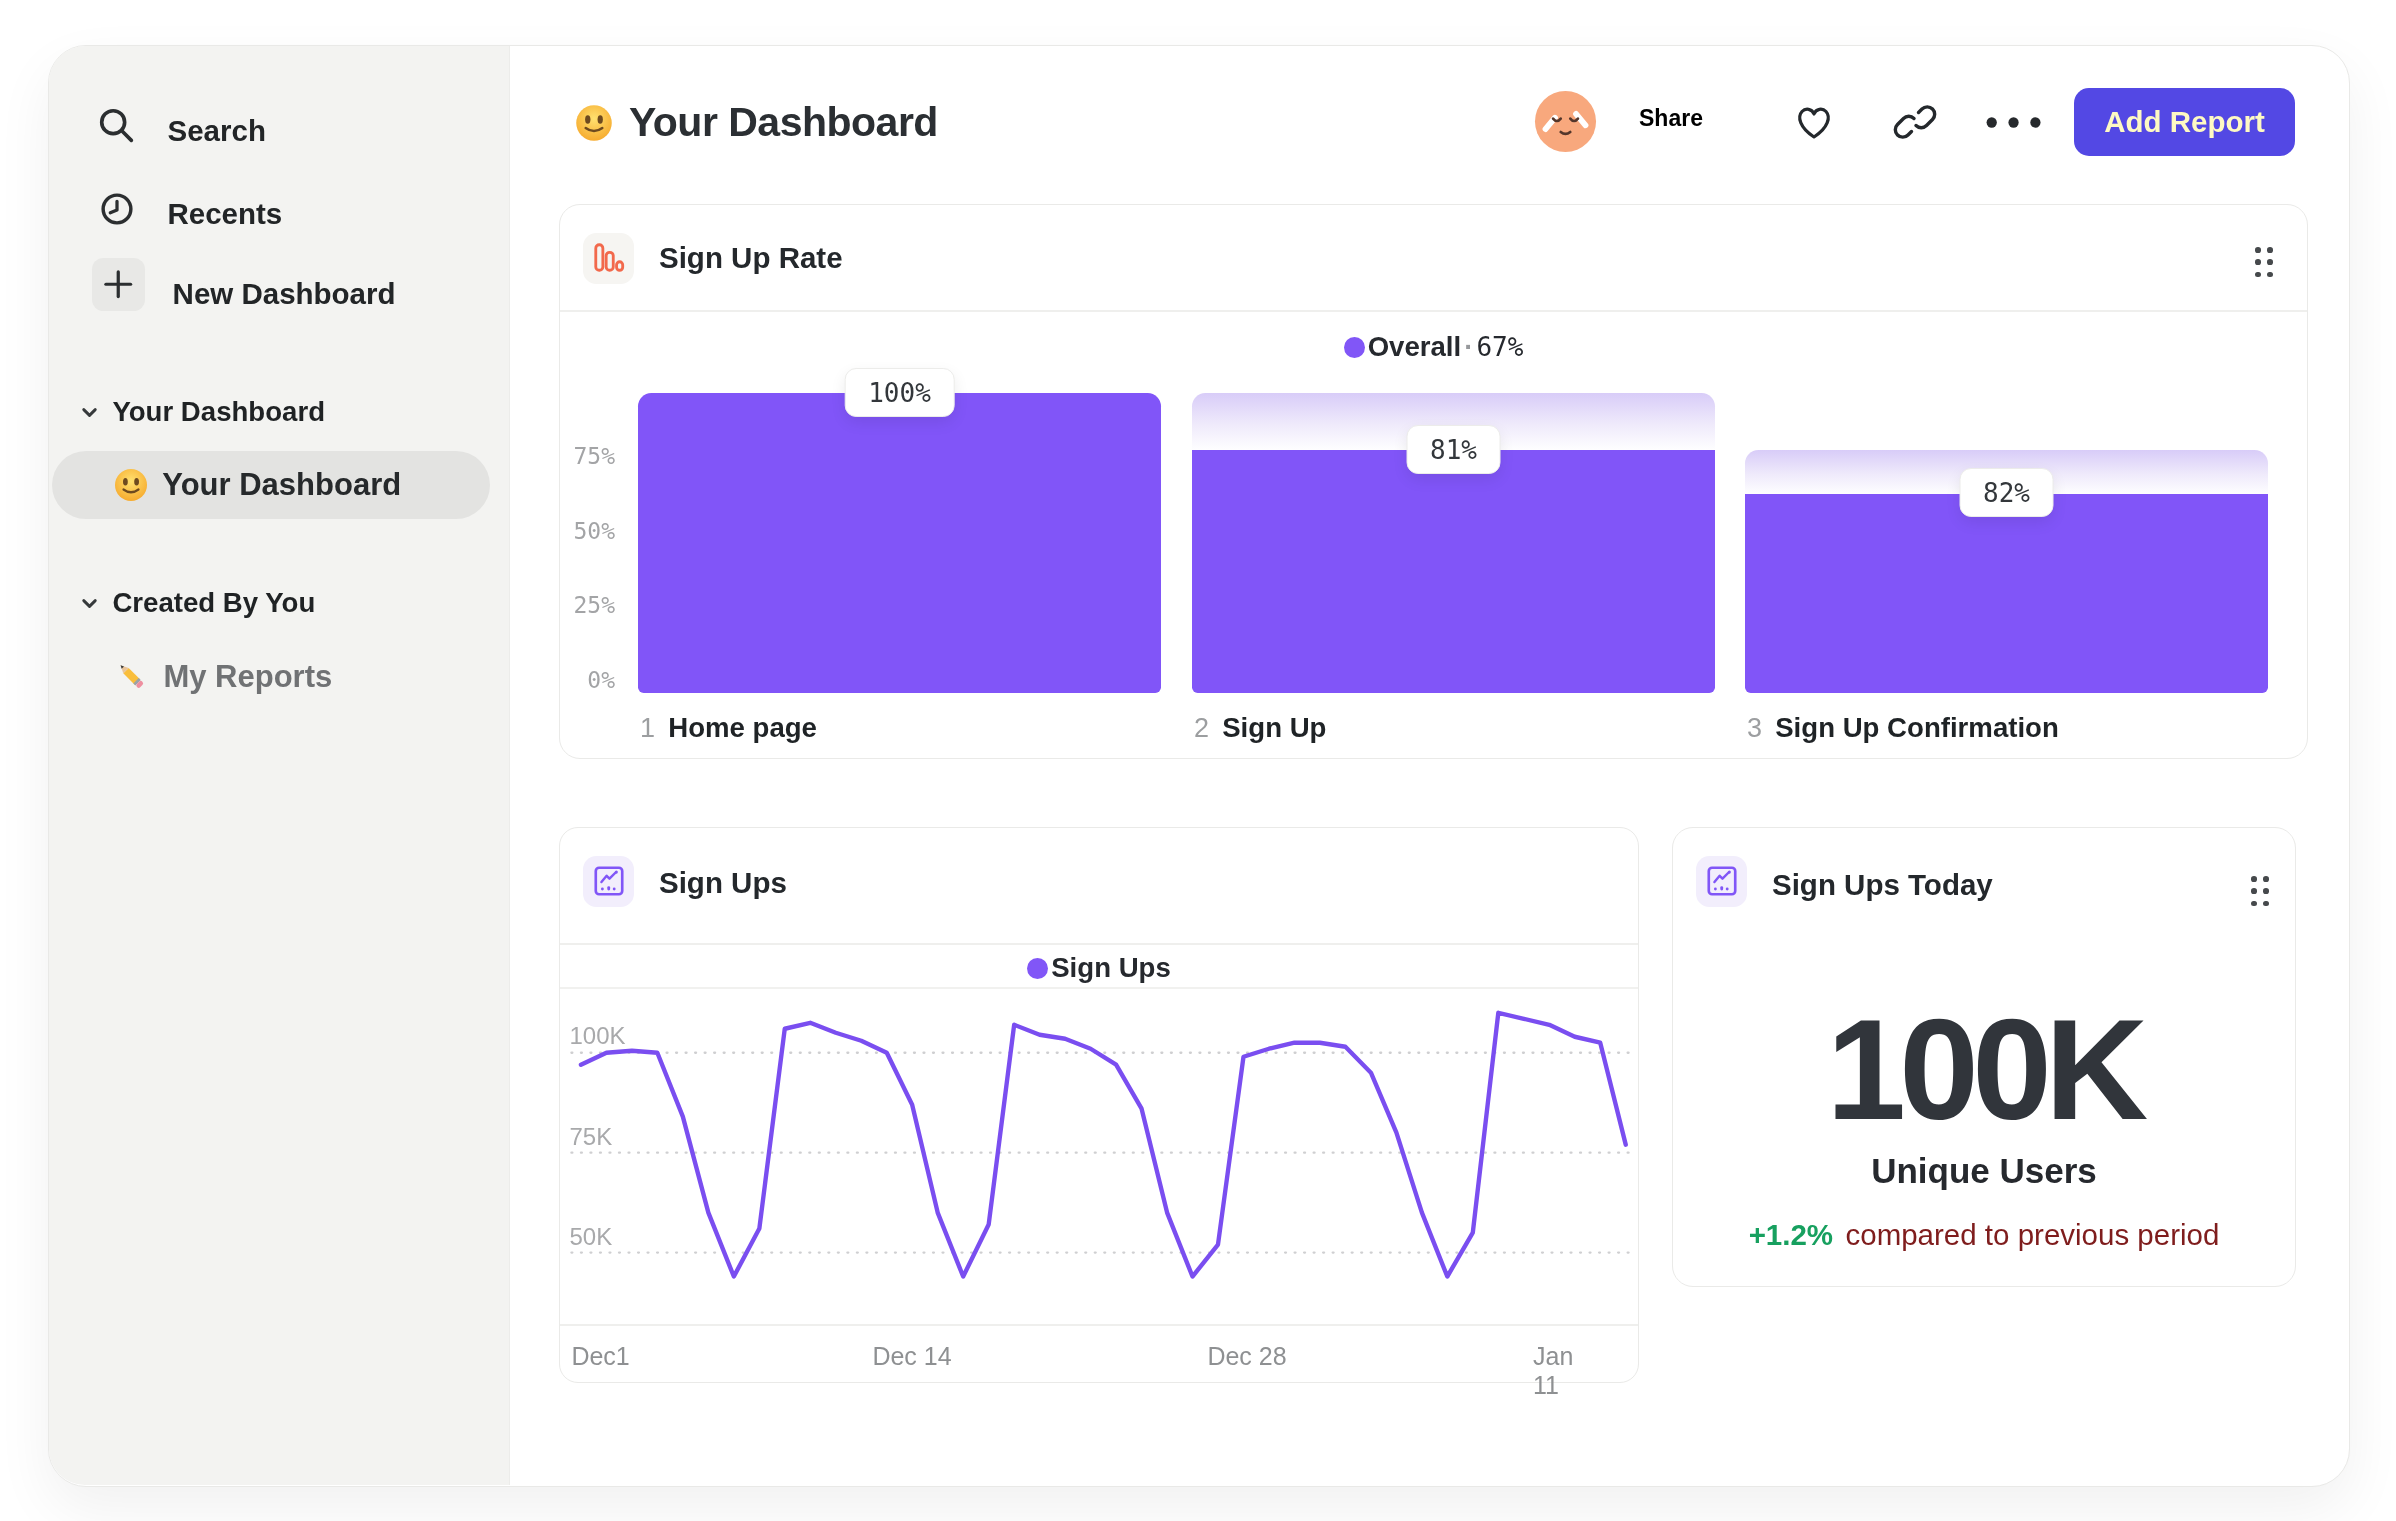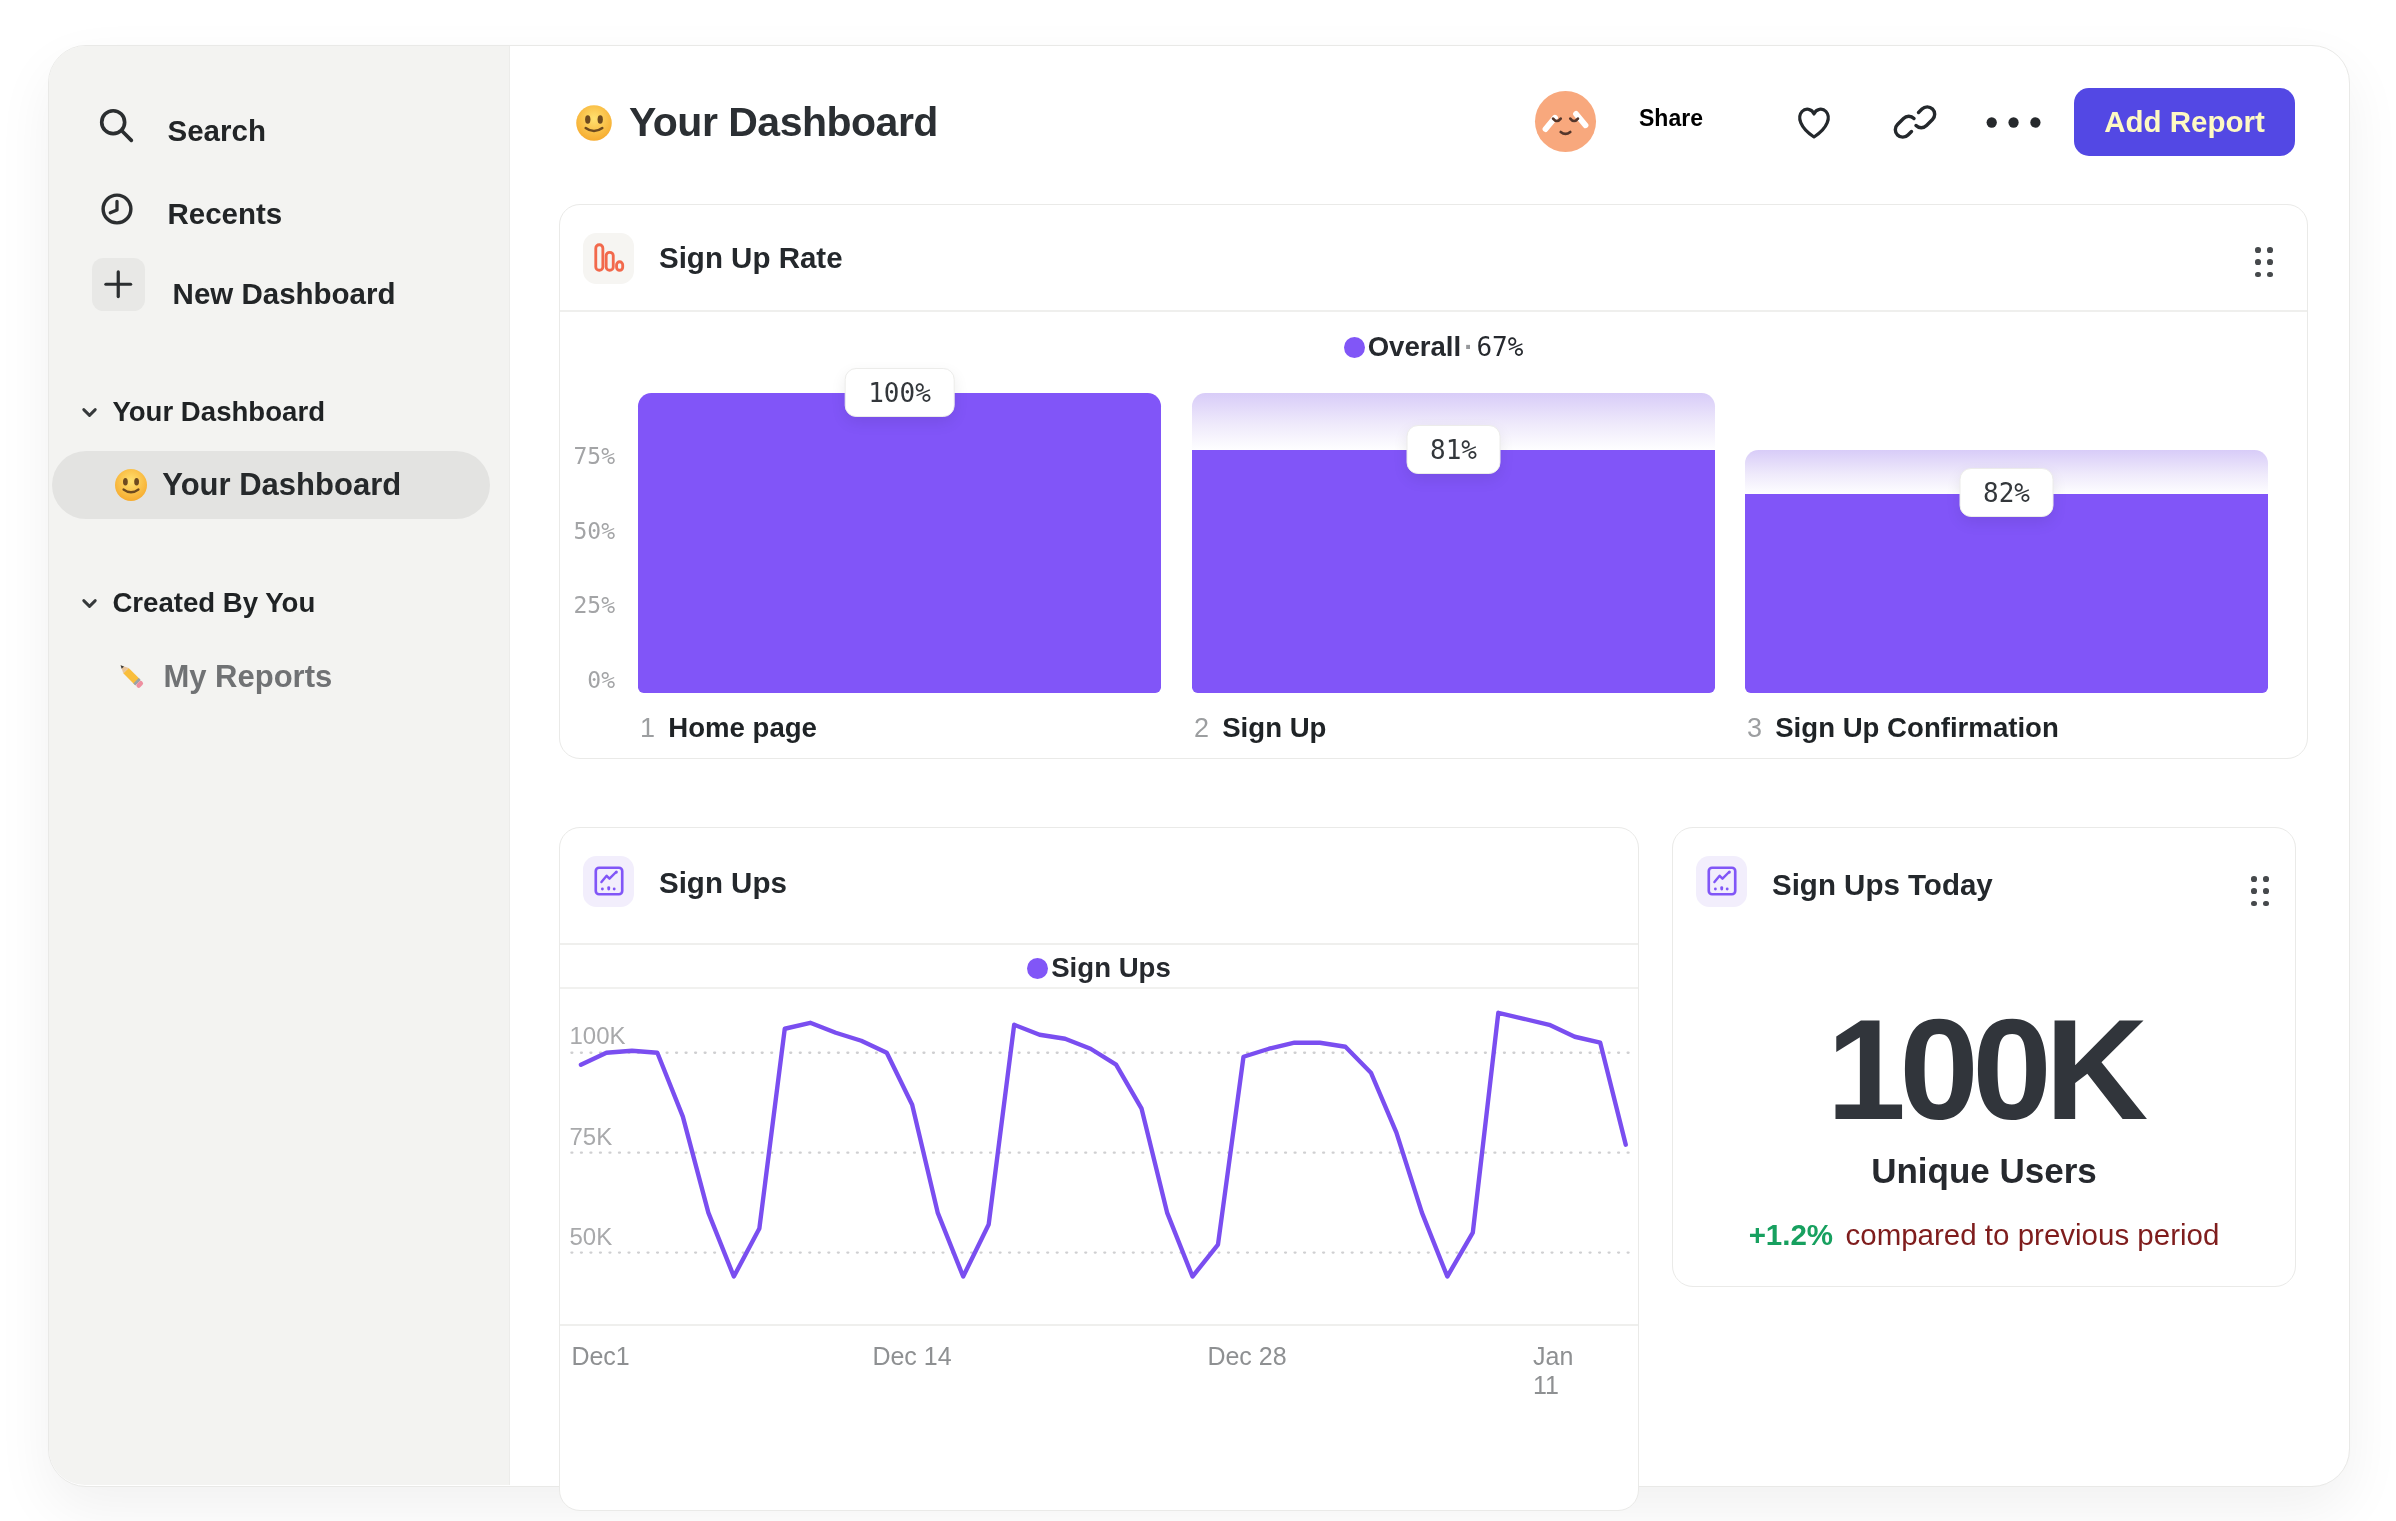--- a/index.html
+++ b/index.html
@@ -256,21 +256,21 @@
         <div class="fsolid" style="top: 289px; height: 199px; background: rgb(129, 85, 248); border-radius: 0px 0px 5.7px 5.7px;"></div>
         <div class="ftip" style="top: 263px;">82%</div>
         <div class="fxlabel" style="left: 1.9px; top: 507px;">
           <span class="fxnum">3</span>
           <span class="fxname">Sign Up Confirmation</span>
         </div>
       </div>
     </div>
 </div>
 
-<div class="abs card" style="left:559px; top:827px; width:1080px; height:684px;">
+<div class="abs card" style="left:559px; top:827px; width:1080px; height:556px;border-radius:19px;">
   <div class="abs card-icon-tile tile-purple">
     <svg width="34" height="34" viewBox="0 0 36 36">
       <rect x="4" y="4" width="28" height="28" rx="3.5" fill="none" stroke="#8156F7" stroke-width="2.8"></rect>
       <polyline points="10,19 15.5,12.5 18.5,15.5 25,9" fill="none" stroke="#8156F7" stroke-width="2.6" stroke-linecap="round" stroke-linejoin="round"></polyline>
       <circle cx="25.8" cy="8.6" r="1.6" fill="#8156F7"></circle>
       <circle cx="11" cy="26.5" r="1.5" fill="#8156F7"></circle>
       <rect x="16.2" y="23.5" width="3" height="4.5" rx="1.4" fill="#8156F7"></rect>
       <circle cx="23.5" cy="26.5" r="1.5" fill="#8156F7"></circle>
     </svg>
   </div>

